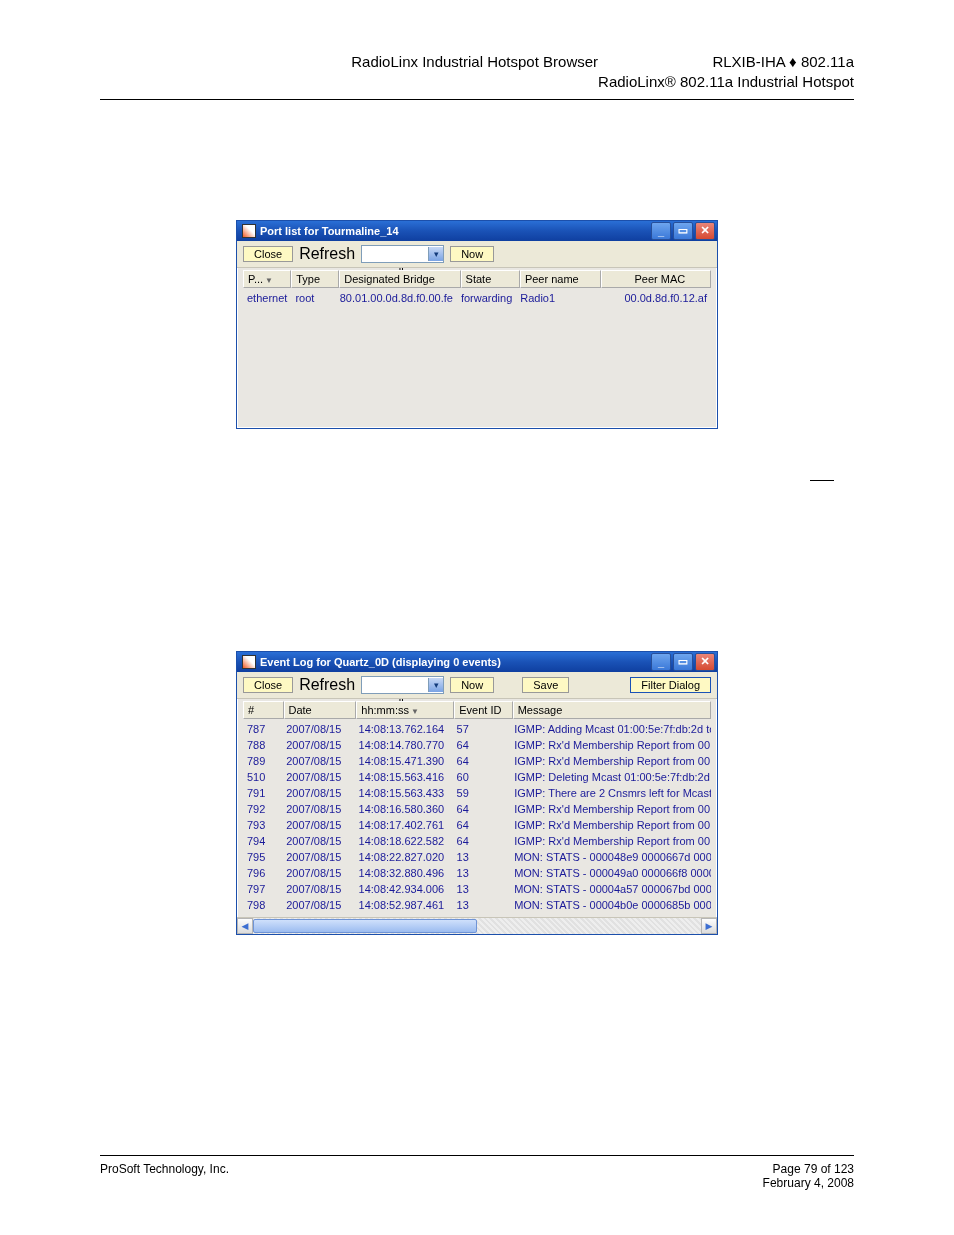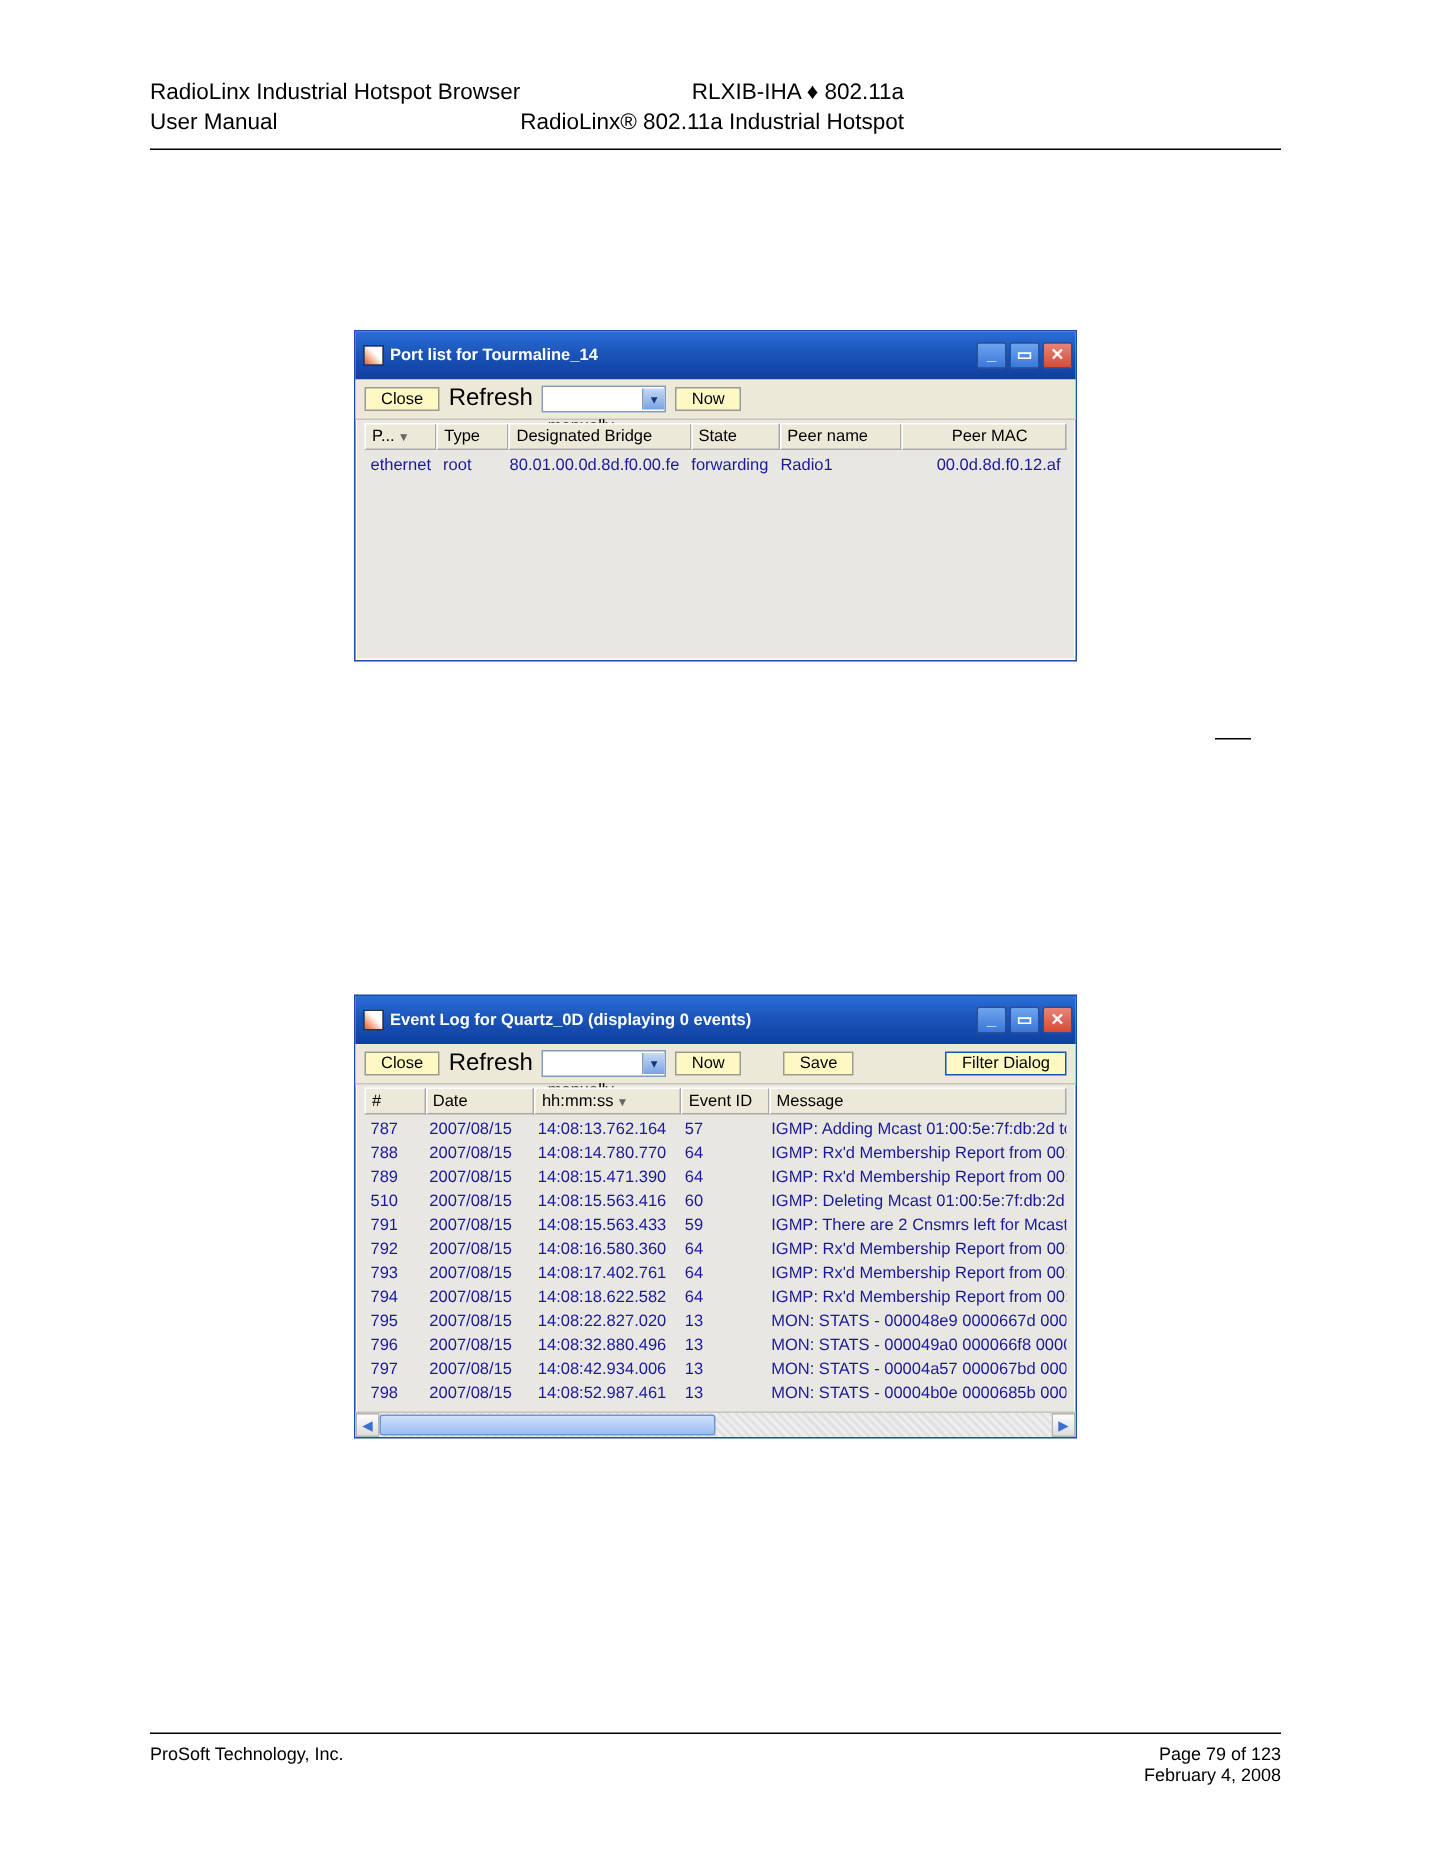--- a/index.html
+++ b/index.html
@@ -11,21 +11,21 @@
   }
   .page {
     width: 954px;
     min-height: 1235px;
     position: relative;
     box-sizing: border-box;
     padding: 52px 100px;
   }
   .header {
     display: flex;
-    justify-content: flex-start;
+    justify-content: flex-end;
     font-size: 15px;
     line-height: 1.35;
   }
   .header .left { text-align: left;  }
   .header .right { text-align: right; }
   .hr {
     border: none;
     border-top: 1px solid #000;
     margin: 6px 0 0 0;
   }
@@ -36,21 +36,21 @@
     margin: 40px auto 0 auto;
     border: 1px solid #1b4fab;
     background: #e9e7e2;
     box-shadow: 0 0 0 1px #fff inset;
     font-family: Tahoma, Arial, sans-serif;
     font-size: 11px;
   }
   .win-title {
     background: linear-gradient(to bottom, #2a6fd6 0%, #1a52b6 50%, #0f3fa0 100%);
     color: #fff;
-    height: 32px;
+    height: 20px;
     display: flex;
     align-items: center;
     padding: 0 2px 0 5px;
     justify-content: space-between;
   }
   .win-title .t {
     display: flex;
     align-items: center;
     gap: 4px;
     font-weight: bold;
@@ -195,21 +195,20 @@
   }
 </style>
 </head>
 <body>
 
 <div class="page">
 
   <div class="header">
     <div class="left">
       <div>RadioLinx Industrial Hotspot Browser</div>
-      <div>User Manual</div>
     </div>
     <div class="right">
       <div>RLXIB-IHA ♦ 802.11a</div>
       <div>RadioLinx® 802.11a Industrial Hotspot</div>
     </div>
   </div>
   <hr class="hr">
 
   <div style="height:80px"></div>
 

